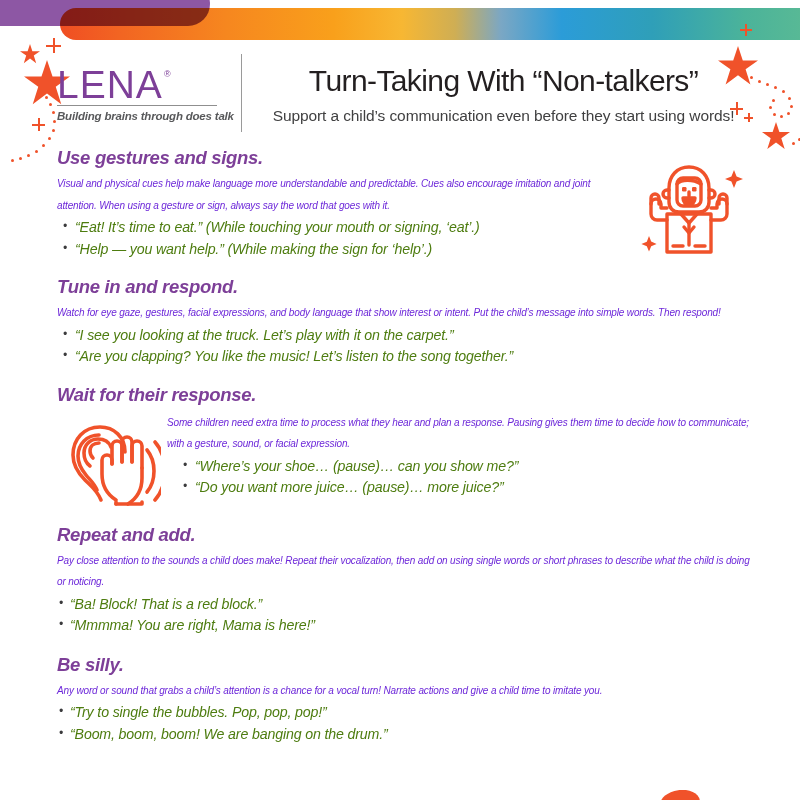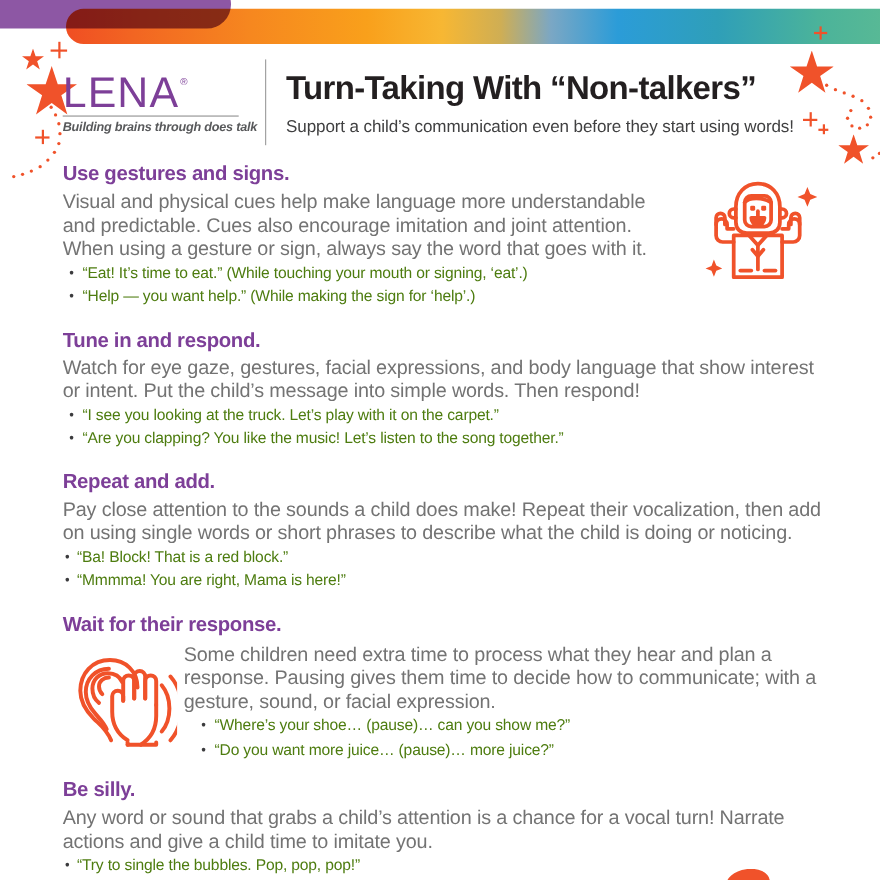--- a/index.html
+++ b/index.html
@@ -82,20 +82,21 @@
 
   
   .header {
     position: absolute;
     top: 52px;
     left: 57px;
     width: 690px;
     height: 84px;
     display: flex;
     align-items: stretch;
+    text-align: center;
   }
   .logo-block {
     width: 168px;
     flex: 0 0 168px;
     display: flex;
     flex-direction: column;
     justify-content: center;
     padding-top: 2px;
   }
   .lena-mark {
@@ -142,21 +143,21 @@
   }
   .title-block {
     flex: 1 1 auto;
     display: flex;
     flex-direction: column;
     justify-content: center;
     padding-top: 2px;
   }
   .page-title {
     font-family: "Liberation Sans", sans-serif;
-    font-weight: 700;
+    font-weight: 400;
     font-size: 30px;
     line-height: 34px;
     color: #231f20;
     letter-spacing: -0.6px;
     white-space: nowrap;
   }
   .page-subtitle {
     font-family: "Liberation Sans", sans-serif;
     font-weight: 400;
     font-size: 15.5px;
@@ -167,35 +168,35 @@
     white-space: nowrap;
   }
 
   
   .content {
     position: absolute;
     top: 146px;
     left: 57px;
     width: 700px;
   }
-  .section { position: relative; }
+  .section { position: relative; font-style: italic; }
   .sec-title {
     font-family: "Liberation Sans", sans-serif;
     font-weight: 700;
     font-size: 18.5px;
     line-height: 24px;
     color: #7d3f98;
     letter-spacing: -0.3px;
     margin: 0 0 3px 0;
   }
   .sec-body {
     font-family: "Liberation Sans", sans-serif;
-    font-size: 18px;
+    font-size: 10px;
     line-height: 21.5px;
-    color: #737373;
+    color: #6d28d9;
     letter-spacing: -0.15px;
     margin: 0;
   }
   .bullets {
     list-style: none;
     margin: 1px 0 0 0;
     padding: 0;
   }
   .bullets li {
     font-family: "Liberation Sans", sans-serif;
@@ -358,29 +359,20 @@
 
   <div class="section" id="sec-tunein">
     <h2 class="sec-title">Tune in and respond.</h2>
     <p class="sec-body">Watch for eye gaze, gestures, facial expressions, and body language that show interest or intent. Put the child’s message into simple words. Then respond!</p>
     <ul class="bullets">
       <li>“I see you looking at the truck. Let’s play with it on the carpet.”</li>
       <li>“Are you clapping? You like the music! Let’s listen to the song together.”</li>
     </ul>
   </div>
 
-  <div class="section" id="sec-repeat">
-    <h2 class="sec-title">Repeat and add.</h2>
-    <p class="sec-body">Pay close attention to the sounds a child does make! Repeat their vocalization, then add on using single words or short phrases to describe what the child is doing or noticing.</p>
-    <ul class="bullets tight">
-      <li>“Ba! Block! That is a red block.”</li>
-      <li>“Mmmma! You are right, Mama is here!”</li>
-    </ul>
-  </div>
-
   <div class="section" id="sec-wait">
     <h2 class="sec-title">Wait for their response.</h2>
     <div class="wait-row">
       <div class="wait-icon">
         <svg width="104" height="88" viewBox="0 0 104 88" fill="none" xmlns="http://www.w3.org/2000/svg">
           <g stroke="#f0522a" stroke-width="3.6" fill="none" stroke-linecap="round" stroke-linejoin="round">
 
             <path d="M44 82c-4-10-10-14-16-20C21 55 16 47 16 37 16 21 27 9 43 9c14 0 25 10 25 25"></path>
 
             <path d="M40 72c-3-7-7-10-11-15-5-6-8-12-8-19 0-12 9-21 21-21"></path>
@@ -406,20 +398,29 @@
       <div class="wait-text">
         <p class="sec-body">Some children need extra time to process what they hear and plan a response. Pausing gives them time to decide how to communicate; with a gesture, sound, or facial expression.</p>
         <ul class="bullets">
           <li>“Where’s your shoe… (pause)… can you show me?”</li>
           <li>“Do you want more juice… (pause)… more juice?”</li>
         </ul>
       </div>
     </div>
   </div>
 
+  <div class="section" id="sec-repeat">
+    <h2 class="sec-title">Repeat and add.</h2>
+    <p class="sec-body">Pay close attention to the sounds a child does make! Repeat their vocalization, then add on using single words or short phrases to describe what the child is doing or noticing.</p>
+    <ul class="bullets tight">
+      <li>“Ba! Block! That is a red block.”</li>
+      <li>“Mmmma! You are right, Mama is here!”</li>
+    </ul>
+  </div>
+
   <div class="section" id="sec-silly">
     <h2 class="sec-title">Be silly.</h2>
     <p class="sec-body">Any word or sound that grabs a child’s attention is a chance for a vocal turn! Narrate actions and give a child time to imitate you.</p>
     <ul class="bullets tight">
       <li>“Try to single the bubbles. Pop, pop, pop!”</li>
       <li>“Boom, boom, boom! We are banging on the drum.”</li>
     </ul>
   </div>
 
 </div>

